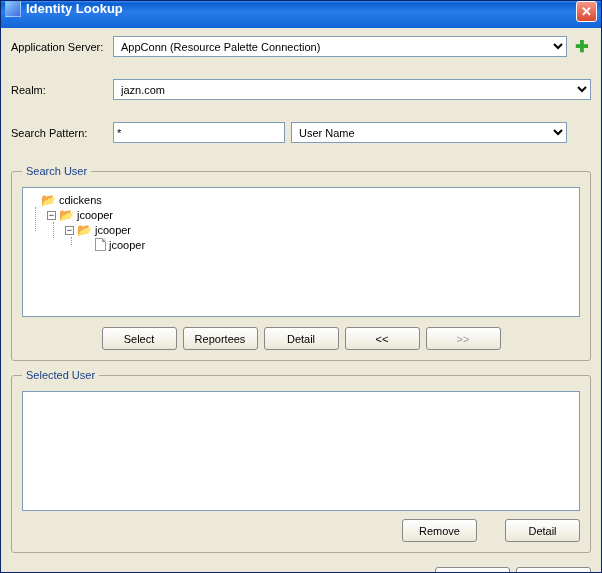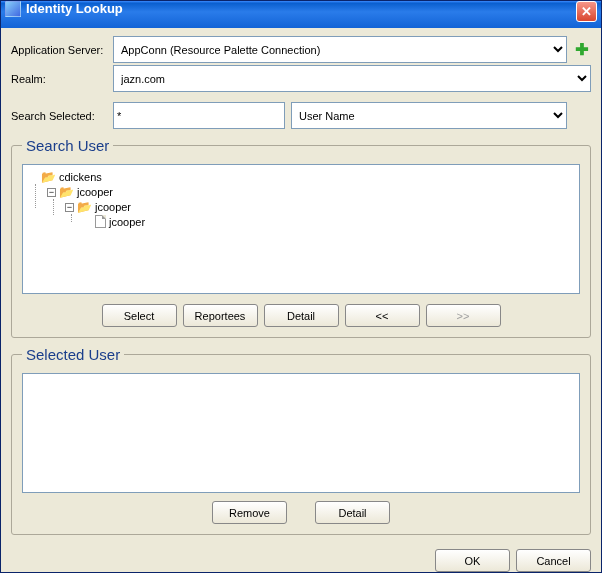--- a/index.html
+++ b/index.html
@@ -39,33 +39,33 @@
     font-size: 13px;
     display: flex; align-items: center; justify-content: center;
     cursor: pointer;
   }
   .content {
     padding: 8px 10px 6px 10px;
   }
   .form-row {
     display: flex;
     align-items: center;
-    margin-bottom: 2px;
+    margin-bottom: 22px;
     gap: 6px;
   }
   .form-label {
     width: 96px;
     text-align: left;
   }
   select, input[type=text] {
     font-family: Tahoma, sans-serif;
     font-size: 11px;
     border: 1px solid #7f9db9;
     background: white;
-    height: 27px;
+    height: 21px;
     padding: 1px 3px;
   }
   .app-server-select { flex: 1; }
   .realm-select { flex: 1; }
   .pattern-input { width: 172px; }
   .search-type-select { flex: 1; }
   .icon-btn {
     width: 18px; height: 18px;
     display: flex; align-items: center; justify-content: center;
     cursor: pointer;
@@ -75,21 +75,21 @@
   fieldset {
     border: 1px solid #aca899;
     border-radius: 3px;
     margin: 8px 0 4px 0;
     padding: 10px 10px 10px 10px;
   }
   legend {
     color: #1a3e8b;
     font-weight: normal;
     padding: 0 4px;
-    font-size: 15px;
+    font-size: 11px;
   }
   .tree-box, .selected-box {
     background: white;
     border: 1px solid #7f9db9;
   }
   .tree-box { height: 130px; padding: 4px 6px; overflow:auto; }
   .selected-box { height: 120px; }
 
   .tree ul { list-style: none; margin: 0; padding-left: 18px; }
   .tree > ul { padding-left: 0; }
@@ -109,21 +109,21 @@
   .toggle-spacer { width:9px; height:9px; display:inline-block; }
   .folder-open-icon { color:#e6c24a; font-size:12px; }
   .file-icon {
     width:11px;height:13px;border:1px solid #999;background:#fff;display:inline-block;position:relative;
   }
   .file-icon::after{content:"";position:absolute;right:-1px;top:-1px;border-top:4px solid #ece9d8;border-left:4px solid #999;}
 
   .btn-row {
     display:flex; gap:6px; justify-content:center; margin-top:10px;
   }
-  .btn-row.right { justify-content:center; margin-top:8px;gap:28px; }
+  .btn-row.right { justify-content:flex-end; margin-top:8px;gap:28px; }
   button.btn {
     font-family: Tahoma, sans-serif;
     font-size: 11px;
     height: 23px;
     min-width: 75px;
     padding: 0 2px;
     border: 1px solid #888;
     border-radius: 3px;
     background: linear-gradient(to bottom,#ffffff,#ece8d8);
     cursor:pointer;
@@ -161,21 +161,21 @@
   </div>
 
   <div class="form-row">
     <div class="form-label">Realm:</div>
     <select class="realm-select">
       <option>jazn.com</option>
     </select>
   </div>
 
   <div class="form-row" style="margin-top:10px;">
-    <div class="form-label">Search Selected:</div>
+    <div class="form-label">Search Pattern:</div>
     <input type="text" class="pattern-input" value="*" style="">
     <select class="search-type-select">
       <option>User Name</option>
     </select>
     <div class="icon-btn">
       <span>
         <svg viewBox="0 0 16 16">
             <rect x="1" y="1" width="10" height="12" fill="#fff" stroke="#6a7da8"></rect>
             <circle cx="11" cy="11" r="3" fill="none" stroke="#3a62a8" stroke-width="1.5"></circle>
             <line x1="13" y1="13" x2="15.5" y2="15.5" stroke="#3a62a8" stroke-width="1.5"></line>

